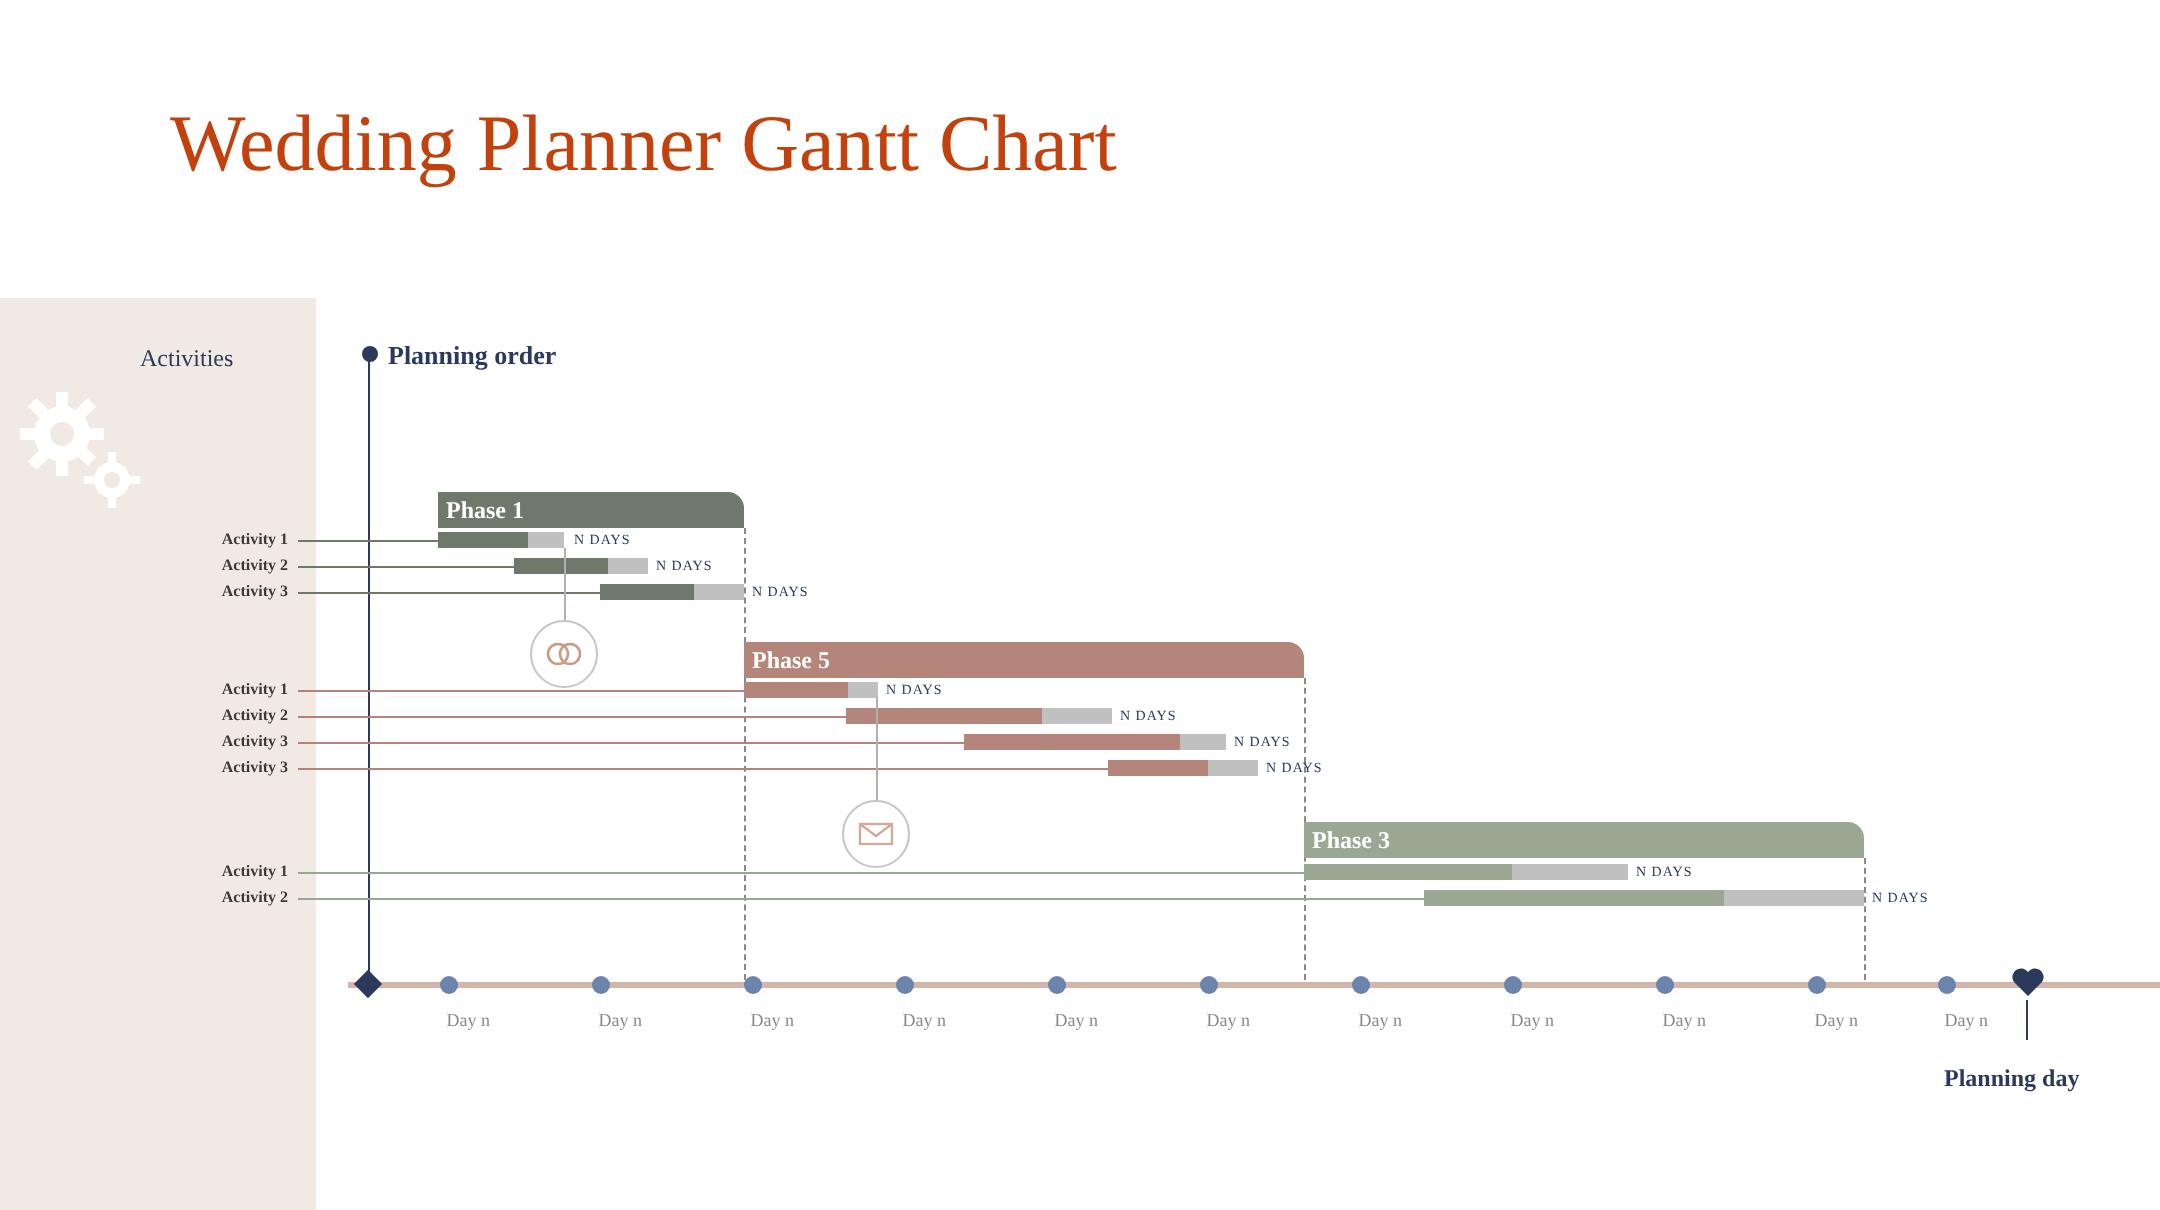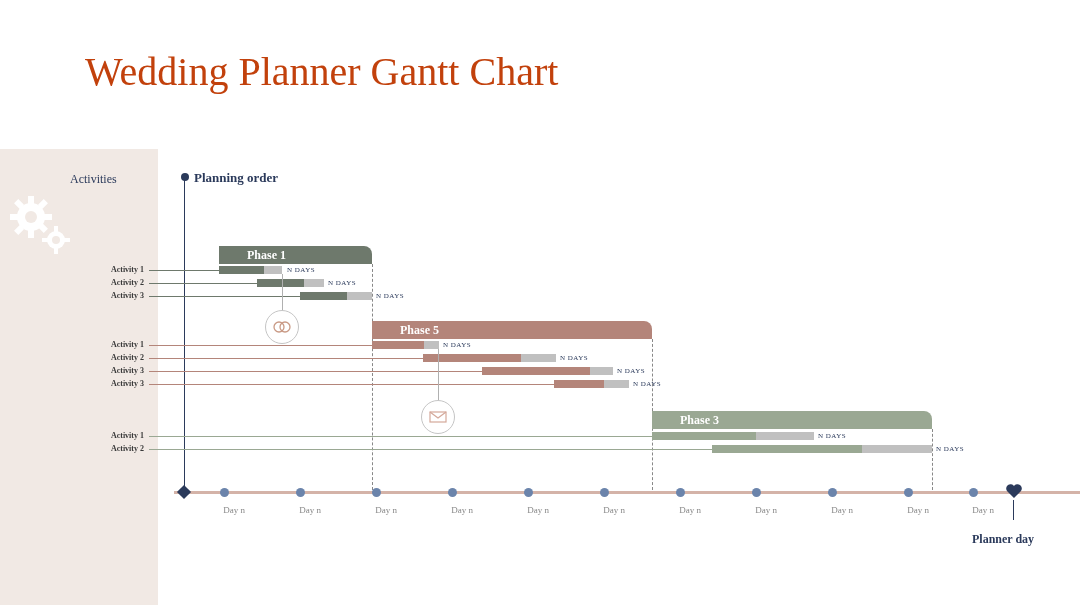--- a/index.html
+++ b/index.html
@@ -81,21 +81,21 @@
       height: 0;
       border-top: 1px solid;
     }
     .phase-bar {
       position: absolute;
       height: 18px;
       border-radius: 0 8px 0 0;
       color: #fff;
       font-size: 12px;
       font-weight: bold;
-      padding-left: 28px;
+      padding-left: 4px;
       line-height: 18px;
     }
     .activity-bar {
       position: absolute;
       height: 8px;
     }
     .activity-bar-ext {
       position: absolute;
       height: 8px;
       background: #c0c0c0;
@@ -320,13 +320,13 @@
   <div class="tl-dot" style="left:870px;"></div>
   <div class="tl-label" style="left:855px;">Day n</div>
   <div class="heart" style="left:906px;">
     <svg width="18" height="18" viewBox="0 0 18 18">
         <path d="M9 16 L2 9 A4 4 0 0 1 9 4 A4 4 0 0 1 16 9 Z" fill="#2b3a5b"></path>
       </svg>
   </div>
   <div style="position:absolute; left:914px; top:12px; width:0; height:20px; border-left:1px solid #2b3a5b;"></div>
 </div>
 
-<div class="wedding-day" style="left:972px;">Planner day</div>
+<div class="wedding-day" style="left:972px;">Planning day</div>
 
 </body></html>

